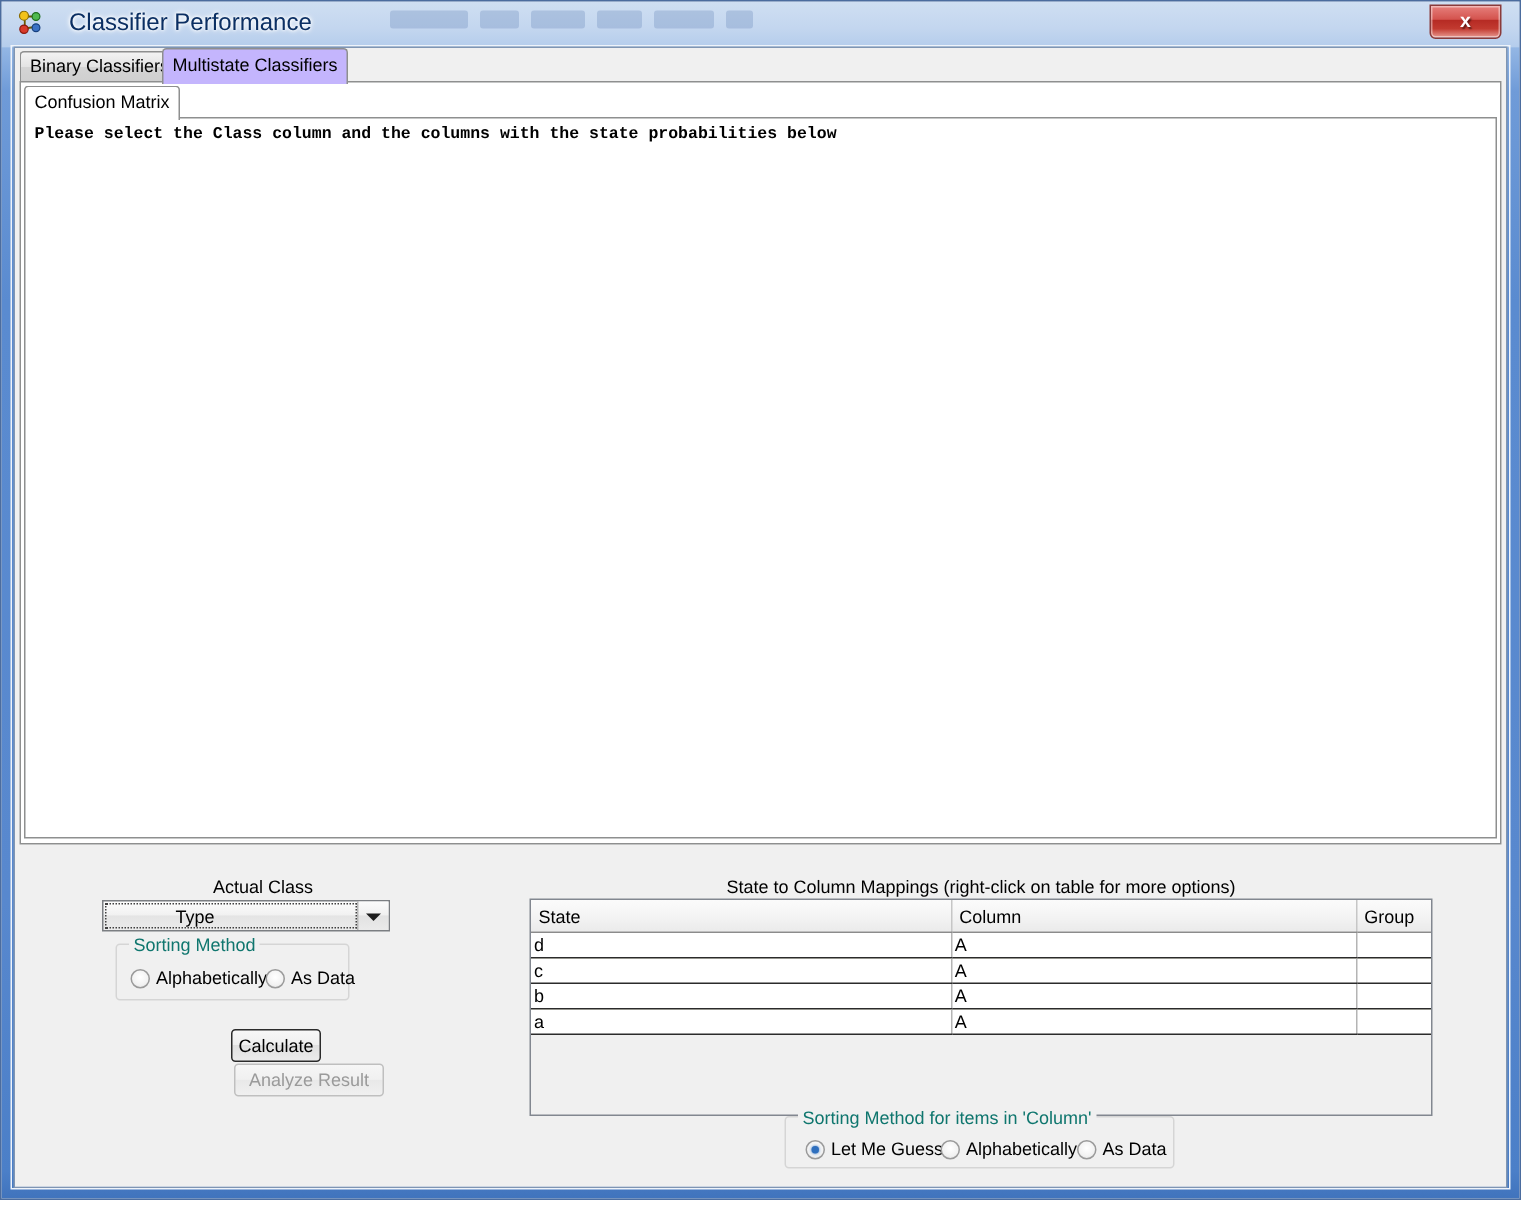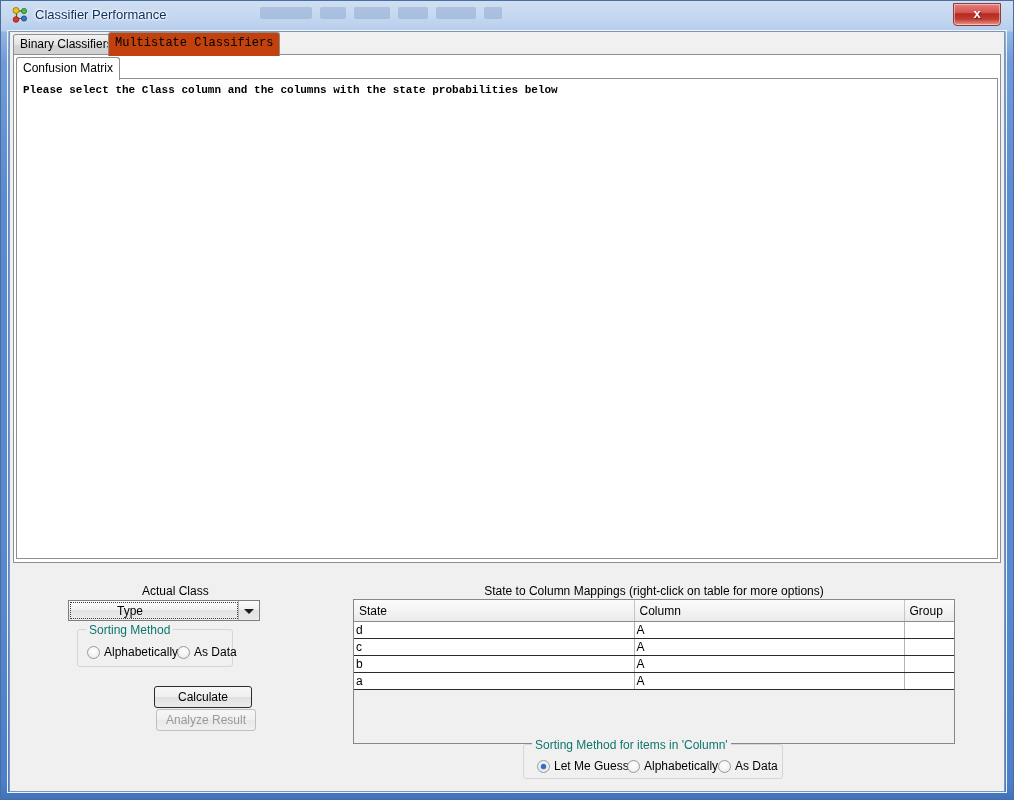--- a/index.html
+++ b/index.html
@@ -70,22 +70,22 @@
     background: rgba(120,150,195,0.38);
     border-radius: 2px;
   }
   #title-icon {
     position: absolute;
     left: 10px; top: 6px;
     width: 17px; height: 17px;
   }
   #title-text {
     position: absolute;
-    left: 33px; top: 6px;
-    font-size: 13px;
+    left: 44px; top: 6px;
+    font-size: 16px;
     color: #0b2f63;
     white-space: nowrap;
     text-shadow: 0 0 4px #ffffff, 0 0 3px #ffffff, 0 0 2px #ffffff;
   }
   #close-button {
     position: absolute;
     left: 951px; top: 2px;
     width: 46px; height: 21px;
     border: 1px solid #8a3b3b;
     border-radius: 0 0 4px 4px;
@@ -138,24 +138,23 @@
     cursor: default;
   }
   .tab.inactive {
     background: linear-gradient(to bottom, #f3f3f3 0%, #e3e3e3 48%, #d4d4d4 50%, #cfcfcf 100%);
     color: #000;
   }
   .tab.active {
     top: 0px;
     height: 24px;
     line-height: 21px;
-    background: #c2410c;
+    background: #c4b5fd;
     border-color: #8e8f8f;
     z-index: 5;
-    font-family: Liberation Mono, monospace;
   }
   #outer-tab-0 { left: 0px; }
   #outer-tab-1 { left: 95px; }
 
   
   #outer-tabpage {
     position: absolute;
     left: 3px; top: 22px;
     width: 988px;
     height: 509px;
@@ -331,21 +330,21 @@
     border: 1px solid #2b2b2b;
   }
   .button.disabled {
     color: #9a9a9a;
     border-color: #bfbfbf;
     background: linear-gradient(to bottom, #f6f6f6 0%, #f0f0f0 48%, #e8e8e8 50%, #f0f0f0 100%);
     cursor: default;
   }
   #calculate-button {
     left: 144px; top: 119px;
-    width: 98px; height: 22px;
+    width: 60px; height: 22px;
     line-height: 20px;
   }
   #analyze-button {
     left: 146px; top: 142px;
     width: 100px; height: 22px;
     line-height: 20px;
   }
 
   
   #table-title {

